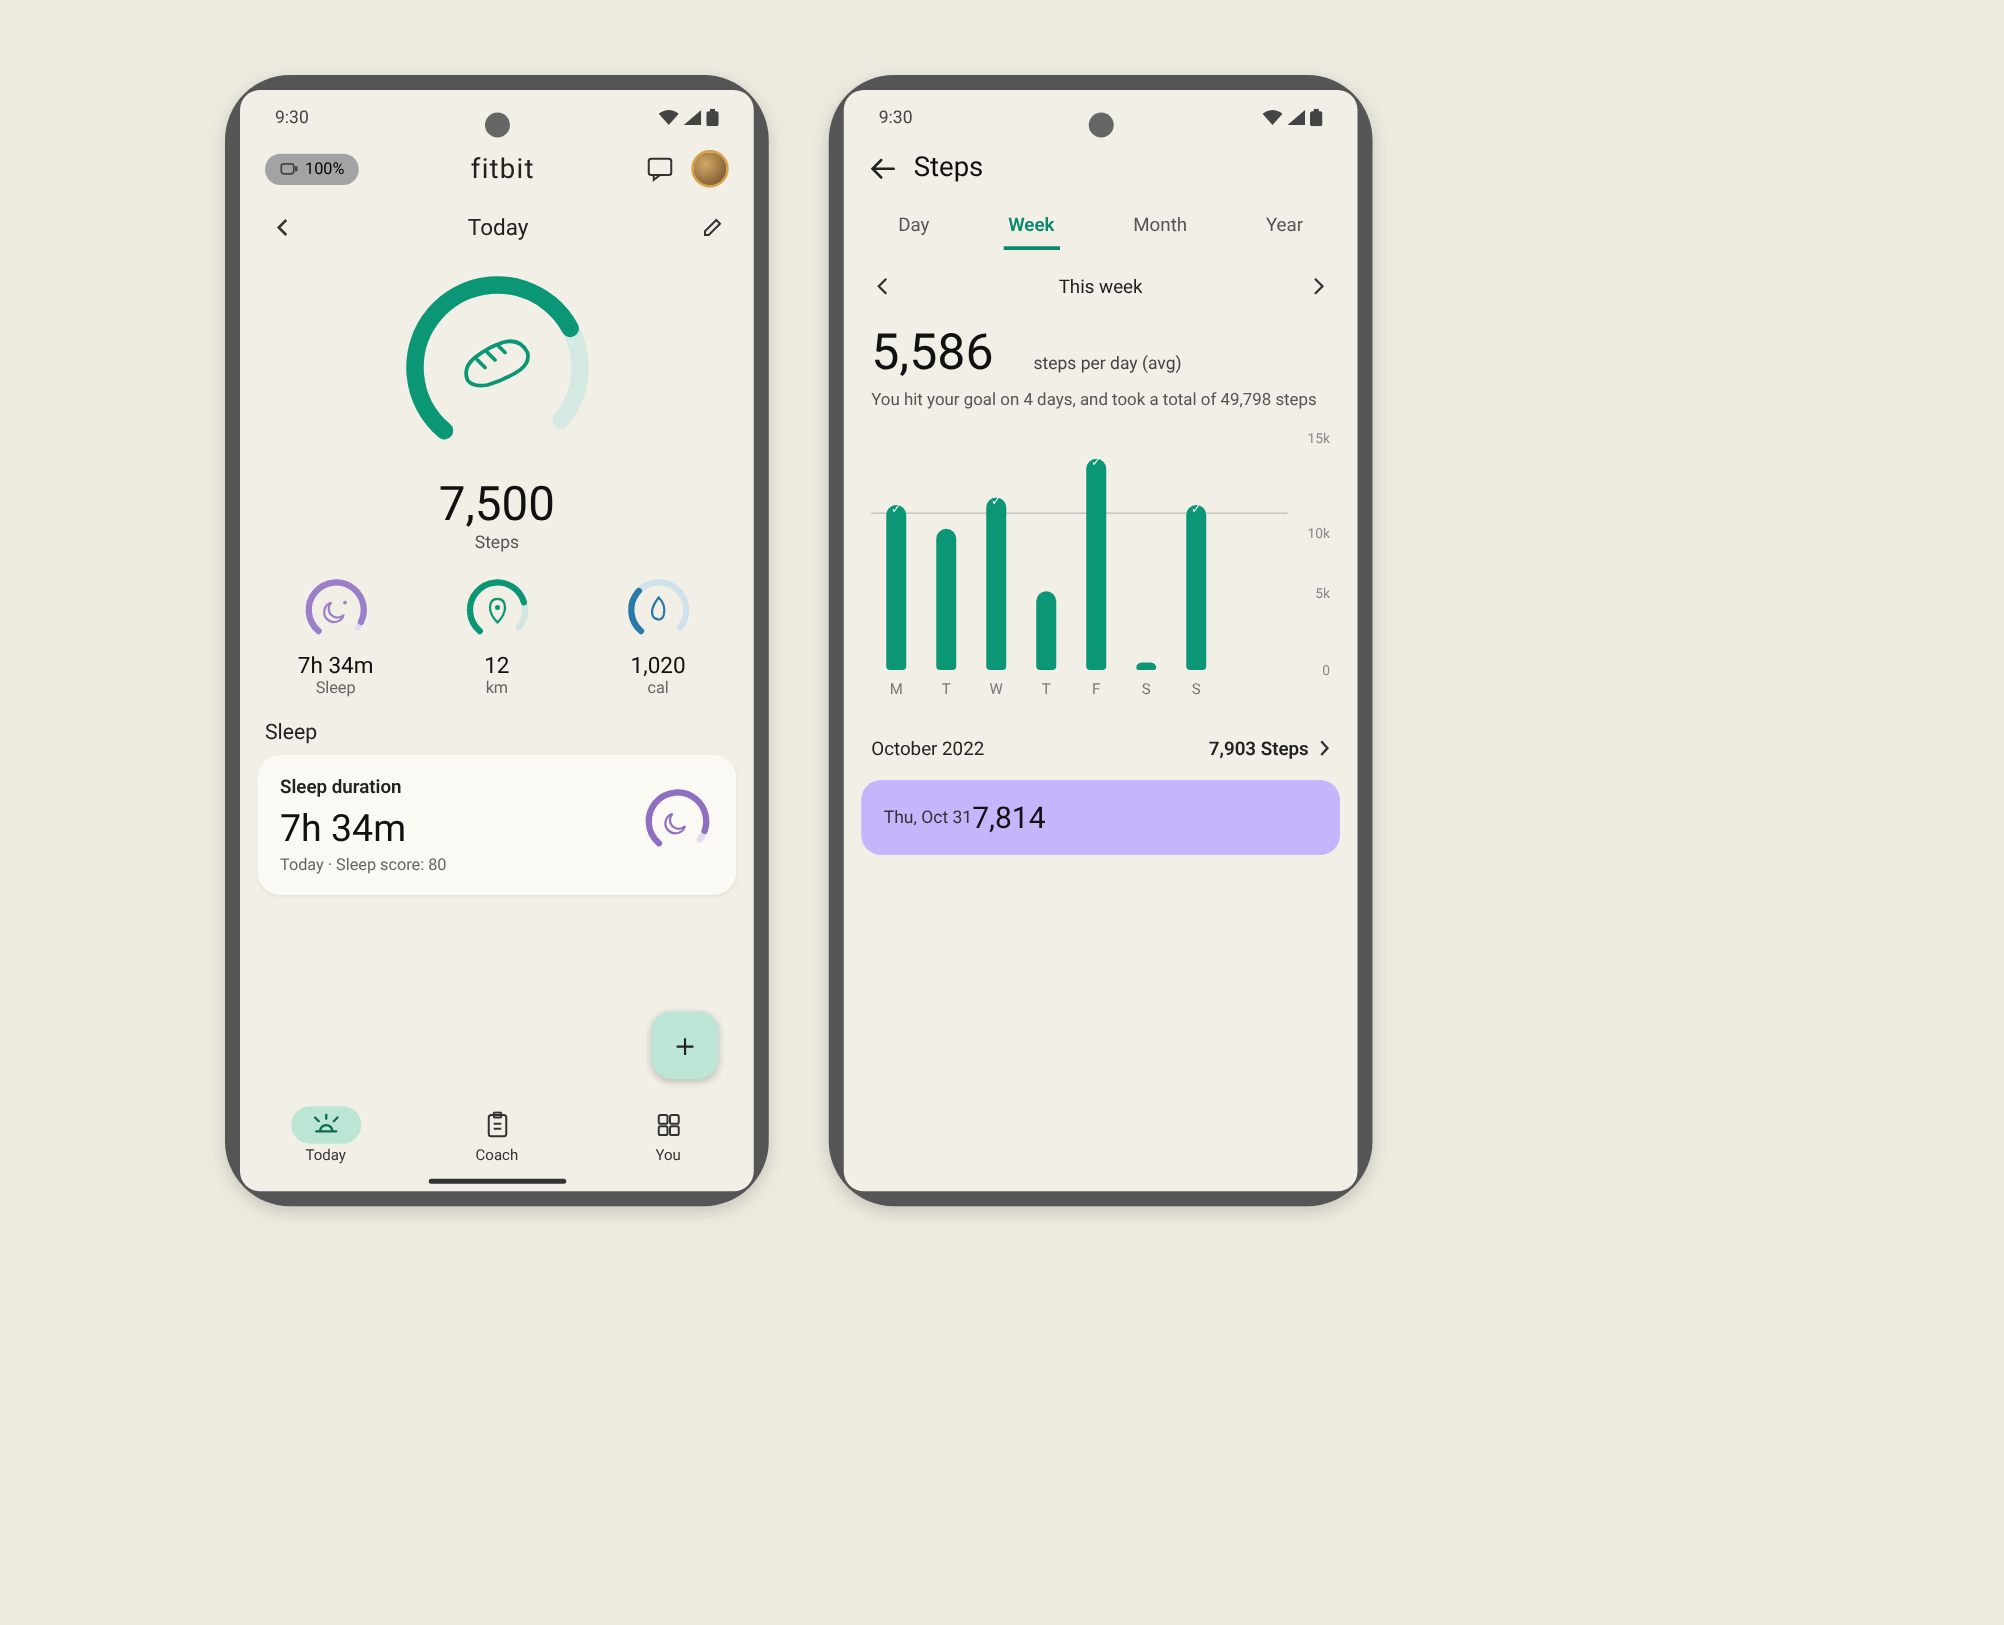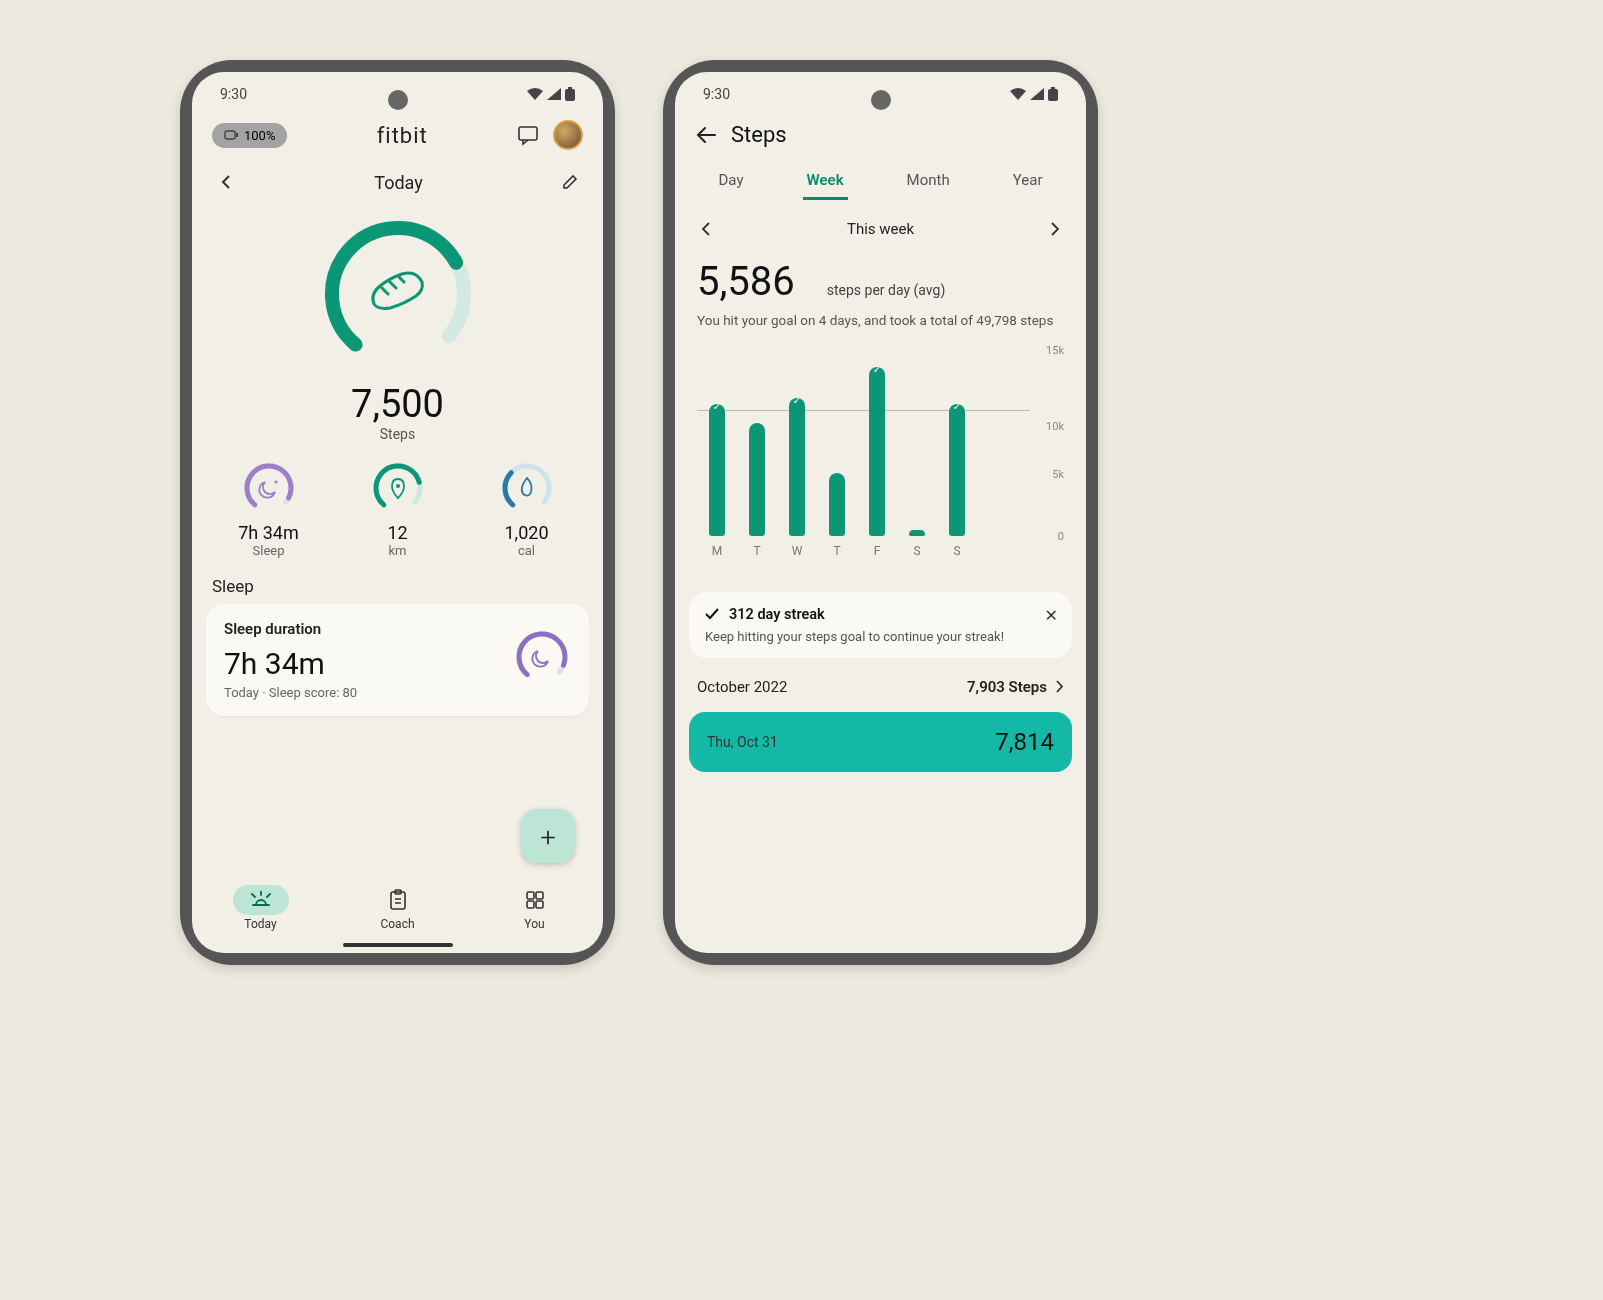--- a/index.html
+++ b/index.html
@@ -1,19 +1,19 @@
 <!DOCTYPE html>
 <html><head>
 <meta charset="utf-8">
 <style>
   * { box-sizing: border-box; margin: 0; padding: 0; font-family: -apple-system, BlinkMacSystemFont, 'Segoe UI', Roboto, sans-serif; }
   body { background: #ece9de; width: 1603px; height: 1300px; overflow: hidden; }
   .stage { display: flex; gap: 48px; padding: 60px 180px; align-items: flex-start; }
   .phone { width: 435px; height: 905px; background: #555; border-radius: 52px; padding: 12px; position: relative; box-shadow: 0 4px 12px rgba(0,0,0,.15); }
-  .phone-inner { width: 100%; height: 100%; background: #f1efe6; border-radius: 32px; overflow: hidden; position: relative; }
+  .phone-inner { width: 100%; height: 100%; background: #f1efe6; border-radius: 16px; overflow: hidden; position: relative; }
   .punch { position: absolute; top: 18px; left: 50%; transform: translateX(-50%); width: 20px; height: 20px; background: #666; border-radius: 50%; z-index: 10; }
   .status-bar { display: flex; justify-content: space-between; align-items: center; padding: 14px 28px 10px; font-size: 14px; color: #444; }
   .status-icons { display: flex; gap: 4px; align-items: center; }
 
   
   .topbar { display: flex; align-items: center; justify-content: space-between; padding: 8px 20px; }
   .battery-pill { background: #a3a3a3; border-radius: 16px; padding: 5px 12px; font-size: 13px; display: flex; align-items: center; gap: 4px; text-align: right; }
   .brand { font-size: 22px; font-weight: 400; letter-spacing: 1px; color: #222; }
   .topbar-right { display: flex; align-items: center; gap: 14px; }
   .avatar { width: 30px; height: 30px; border-radius: 50%; background: radial-gradient(circle at 35% 35%, #d4a864, #6b4a2a); border: 2px solid #d9a24a; }
@@ -66,21 +66,21 @@
   .bar .tick { position: absolute; top: -3px; left: 50%; transform: translateX(-50%); color: #fff; font-size: 10px; }
   .bar-lbl { position: absolute; bottom: -22px; left: 50%; transform: translateX(-50%); font-size: 12px; color: #777; }
   .y-lbl { position: absolute; right: 0; font-size: 11px; color: #888; }
 
   .streak-card { background: #faf9f4; border-radius: 18px; margin: 22px 14px 0; padding: 14px 16px; position: relative; }
   .streak-title { font-size: 14.5px; font-weight: 600; color: #111; display: flex; align-items: center; gap: 10px; }
   .streak-sub { font-size: 13px; color: #555; margin-top: 6px; }
   .close-x { position: absolute; right: 14px; top: 14px; font-size: 16px; color: #333; }
 
   .month-row { display: flex; justify-content: space-between; align-items: center; padding: 20px 22px 10px; font-size: 15px; color: #222; }
-  .day-card { background: #14b8a6; border-radius: 16px; margin: 6px 14px; padding: 16px 18px; display: flex; justify-content: space-between; align-items: center; }
+  .day-card { background: #c4b5fd; border-radius: 16px; margin: 6px 14px; padding: 16px 18px; display: flex; justify-content: flex-start; align-items: center; }
   .day-card .d { font-size: 14px; color: #333; }
   .day-card .v { font-size: 24px; color: #111; }
 
   svg { display: block; }
 </style>
 </head>
 <body>
 
 <div class="stage">
 
@@ -343,32 +343,20 @@
               <span class="bar-lbl">S</span>
             </div>
             <div class="bar" style="height: 131.6px;">
               <span class="tick">✓</span>
               <span class="bar-lbl">S</span>
             </div>
           </div>
         <div style="height:26px"></div>
       </div>
 
-      <div class="streak-card">
-        <div class="streak-title">
-          <span>
-              <svg width="14" height="12" viewBox="0 0 14 12">
-                <path d="M1 6 L5 10 L13 1" fill="none" stroke="#111" stroke-width="2"></path>
-              </svg>
-            </span>
-          <span>312 day streak</span>
-        </div>
-        <div class="streak-sub">Keep hitting your steps goal to continue your streak!</div>
-        <span class="close-x">✕</span>
-      </div>
 
       <div class="month-row">
         <span>October 2022</span>
         <span style="display:flex;align-items:center;gap:8px;font-weight:600">
           <span>7,903 Steps</span>
           <svg width="9" height="13" viewBox="0 0 9 13">
               <path d="M2 1 L7 6.5 L2 12" fill="none" stroke="#333" stroke-width="1.8"></path>
             </svg>
         </span>
       </div>

